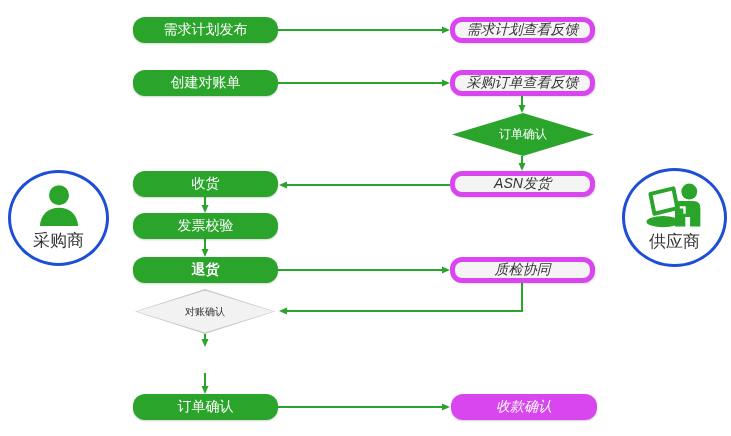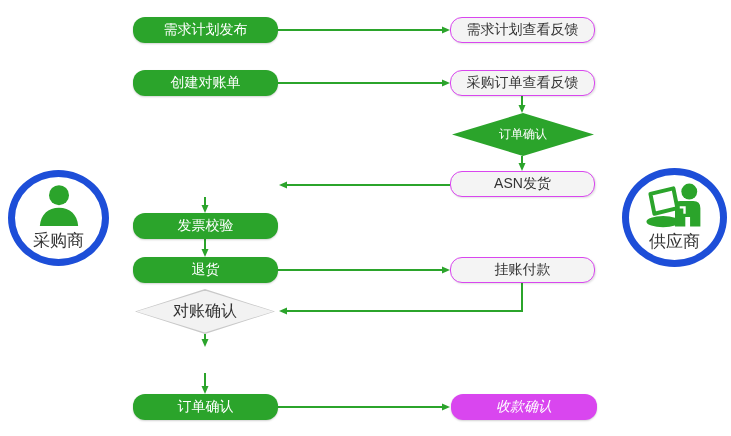--- a/index.html
+++ b/index.html
@@ -9,28 +9,28 @@
   }
   .connectors{position:absolute;left:0;top:0;width:731px;height:436px;}
 
   
   .node{
     position:absolute;display:flex;align-items:center;justify-content:center;
     width:145px;height:26px;font-size:14px;border-radius:12px;box-sizing:border-box;
     white-space:nowrap;
   }
   .node.green{background:#2BA42B;color:#fff;box-shadow:0 1px 2px rgba(0,0,0,.18);}
-  .node.neutral{background:#f4f4f4;color:#333;border:1px solid #d946ef;box-shadow:1px 1px 2px rgba(0,0,0,.12);}
+  .node.neutral{background:#f4f4f4;color:#333;border:5px solid #d946ef;box-shadow:1px 1px 2px rgba(0,0,0,.12);font-style:italic;}
   .node.red{background:#d946ef;color:#fff;box-shadow:0 1px 2px rgba(0,0,0,.18);font-style:italic;}
 
   #n-demand-publish {left:133px;top:17px;}
   #n-po-publish     {left:133px;top:70px;}
   #n-receive        {left:133px;top:171px;}
   #n-quality        {left:133px;top:213px;}
-  #n-return         {left:133px;top:257px;}
+  #n-return         {left:133px;top:257px;font-weight:bold;}
   #n-invoice        {left:133px;top:347px;}
   #n-payment        {left:133px;top:394px;}
 
   #n-demand-feedback{left:450px;top:17px;}
   #n-po-feedback    {left:450px;top:70px;}
   #n-asn            {left:450px;top:171px;}
   #n-create-stmt    {left:450px;top:257px;}
   #n-receipt        {left:451px;top:394px;width:146px;}
 
   
@@ -44,26 +44,26 @@
     position:absolute;left:135px;top:289px;width:140px;height:45px;
     clip-path:polygon(50% 0,100% 50%,50% 100%,0 50%);background:#c9c9c9;
   }
   #n-stmt-confirm-inner{
     position:absolute;left:1.5px;top:1.5px;right:1.5px;bottom:1.5px;
     clip-path:polygon(50% 0,100% 50%,50% 100%,0 50%);background:#f2f2f2;
   }
   .diamond-label{
     position:absolute;left:0;top:0;width:100%;height:100%;
     display:flex;align-items:center;justify-content:center;
-    font-size:16px;color:#333;white-space:nowrap;
+    font-size:10px;color:#333;white-space:nowrap;
   }
 
   
   .actor{
-    position:absolute;background:#fff;border:7px solid #1d4ed8;border-radius:50%;
+    position:absolute;background:#fff;border:3px solid #1d4ed8;border-radius:50%;
     display:flex;flex-direction:column;align-items:center;justify-content:center;
     box-sizing:border-box;
   }
   #actor-buyer   {left:8px;  top:170px;width:101px;height:96px;}
   #actor-supplier{left:622px;top:168px;width:105px;height:99px;}
   .actor .icon{line-height:0;margin-bottom:2px;}
   .actor .actor-label{font-size:17px;color:#333;}
 </style>
 </head>
 <body>
@@ -100,41 +100,44 @@
       <polygon points="442,403.5 450,407 442,410.5"></polygon>
     </g>
   </svg>
 
   <div class="node green" id="n-demand-publish">
     <span>需求计划发布</span>
   </div>
   <div class="node green" id="n-po-publish">
     <span>创建对账单</span>
   </div>
+  <div class="node green" id="n-receive">
+    <span>收货</span>
+  </div>
   <div class="node green" id="n-quality">
     <span>发票校验</span>
   </div>
   <div class="node green" id="n-return">
     <span>退货</span>
   </div>
   <div class="node green" id="n-payment">
     <span>订单确认</span>
   </div>
 
   <div class="node neutral" id="n-demand-feedback">
     <span>需求计划查看反馈</span>
   </div>
   <div class="node neutral" id="n-po-feedback">
     <span>采购订单查看反馈</span>
   </div>
   <div class="node neutral" id="n-asn">
     <span>ASN发货</span>
   </div>
   <div class="node neutral" id="n-create-stmt">
-    <span>挂账付款</span>
+    <span>质检协同</span>
   </div>
 
   <div class="node red" id="n-receipt">
     <span>收款确认</span>
   </div>
 
   <div class="diamond" id="n-order-confirm">
     <span>订单确认</span>
   </div>
   <div id="n-stmt-confirm-outer">

